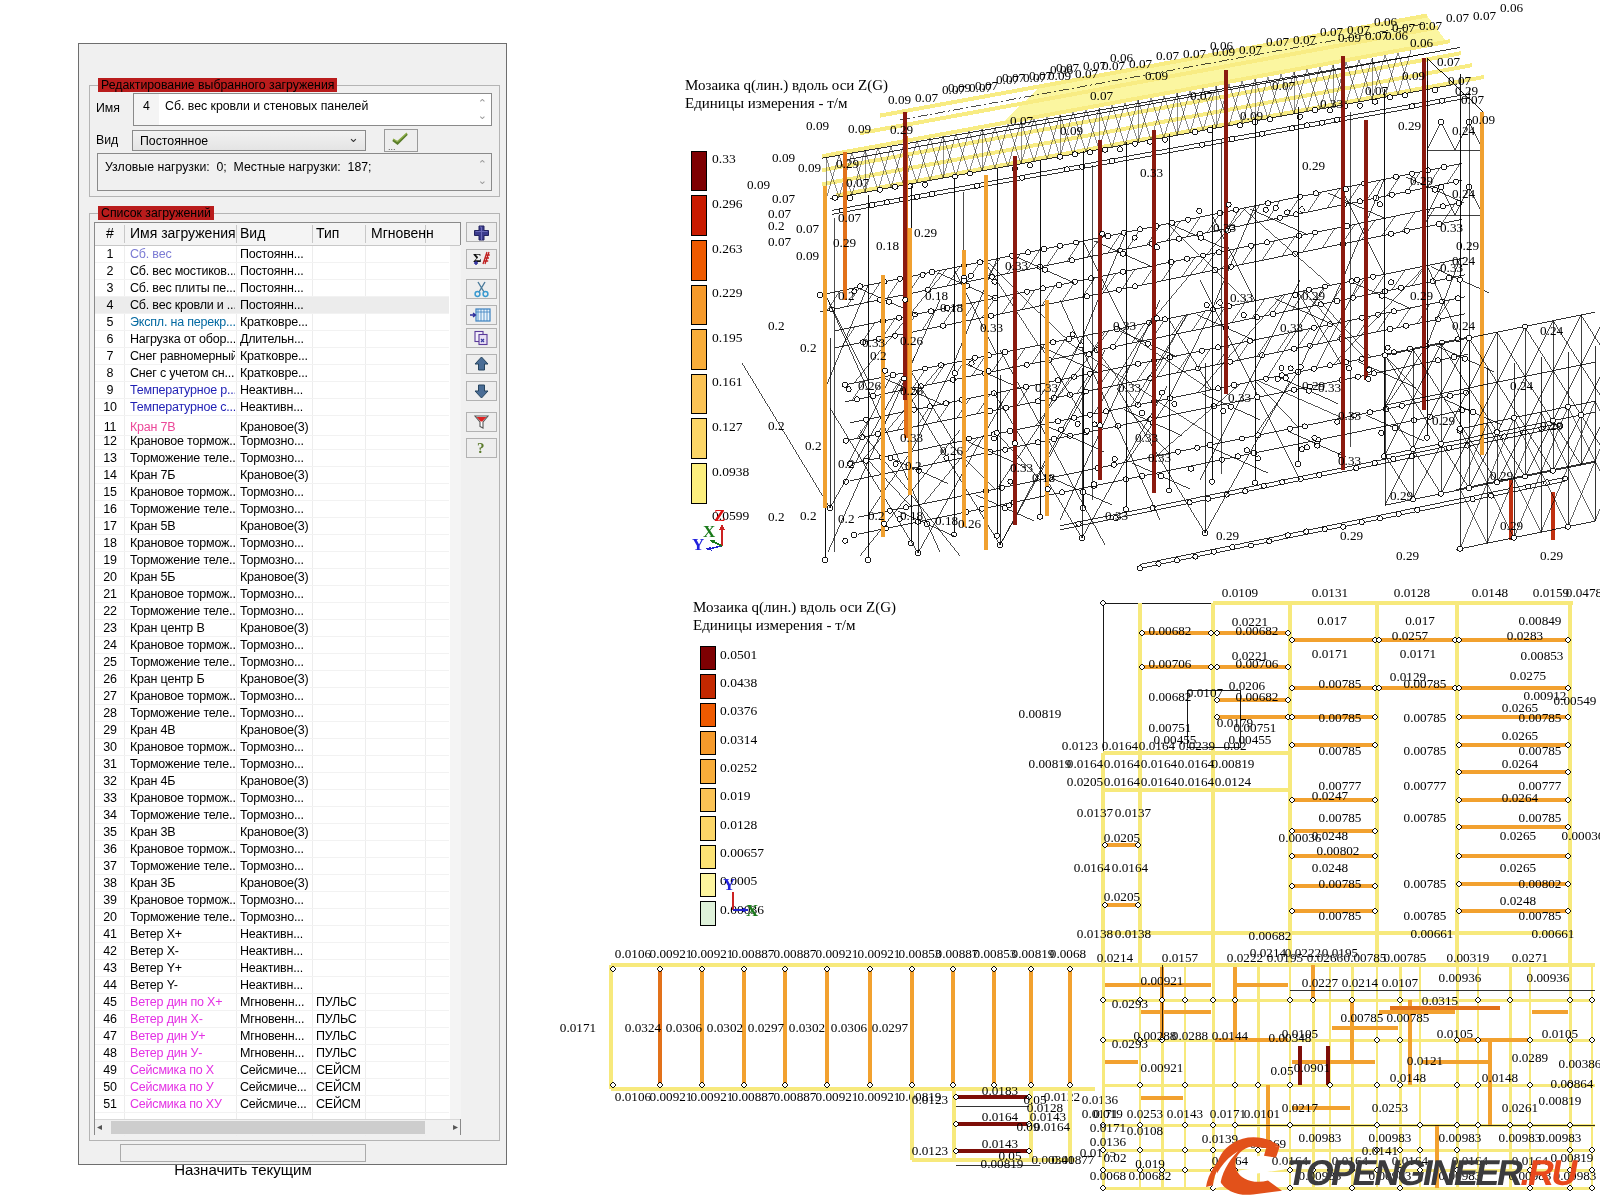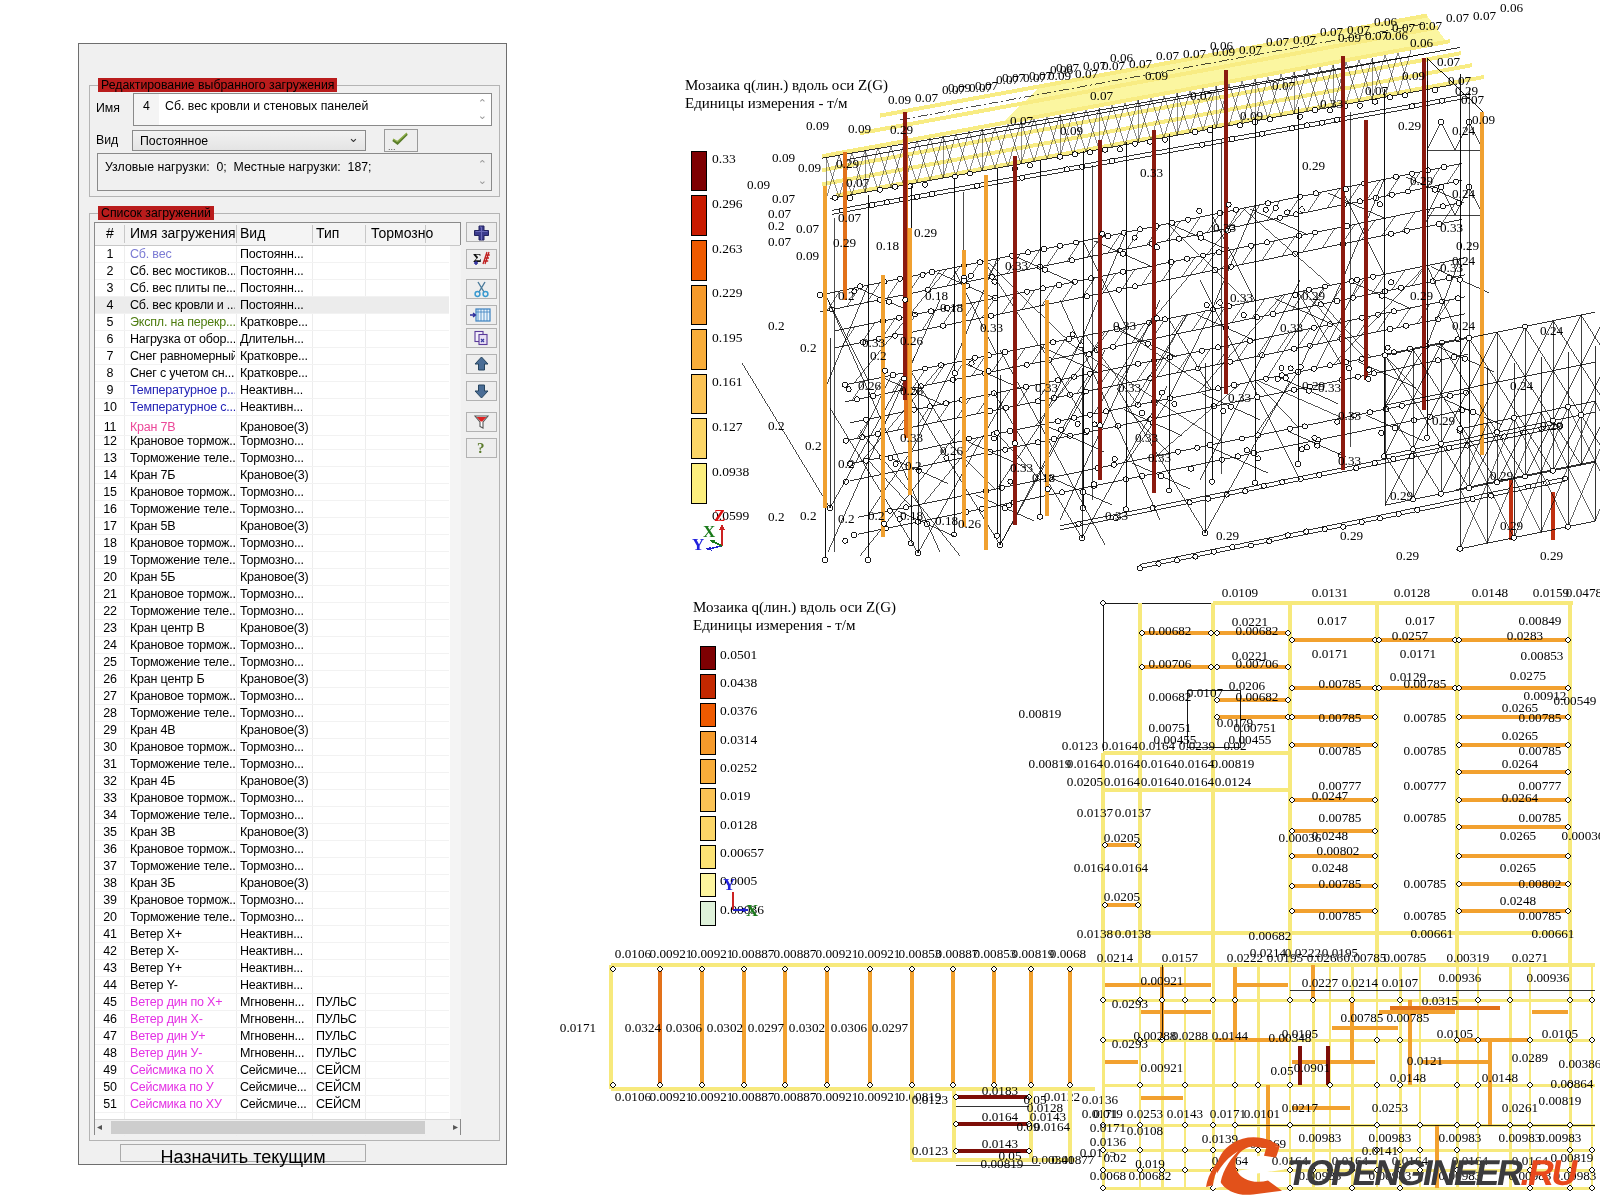--- a/index.html
+++ b/index.html
@@ -27,21 +27,21 @@
 .cname{position:absolute;left:35px;width:105px;overflow:hidden;white-space:nowrap;}
 .cvid{position:absolute;left:145px;width:74px;overflow:hidden;white-space:nowrap;}
 .ctip{position:absolute;left:221px;width:48px;}
 .cform{position:absolute;left:276px;}
 .vsep{position:absolute;top:0;width:1px;height:891px;background:#ededed;}
 .vseph{position:absolute;top:2px;width:1px;height:18px;background:#c8c8c8;}
 #vscroll{position:absolute;left:355px;top:22px;width:11px;height:874px;background:#f4f4f4;}
 #hscroll{position:absolute;left:0;top:896px;width:365px;height:15px;background:#f0f0f0;border-top:1px solid #d8d8d8;}
 #hscroll .arr{position:absolute;top:1px;font-size:10px;color:#555;}
 #hthumb{position:absolute;left:16px;top:1px;width:314px;height:13px;background:#cdcdcd;}
-#assignbtn{position:absolute;left:41px;top:1100px;width:246px;height:18px;border:1px solid #ababab;background:#f0f0f0;text-align:center;font-size:18px;padding-top:2px;box-sizing:border-box;}
+#assignbtn{position:absolute;left:41px;top:1100px;width:246px;height:18px;border:1px solid #ababab;background:#f0f0f0;text-align:center;font-size:15px;padding-top:16px;box-sizing:border-box;}
 .sbtn{position:absolute;left:387px;width:29px;height:18px;border:1px solid #b2b2b2;background:#eee;}
 .sbtn svg{display:block;margin:0 auto;}
 
 </style></head>
 <body>
 <svg id="scene" width="1600" height="1200" viewBox="0 0 1600 1200" shape-rendering="crispEdges" style="position:absolute;left:0;top:0">
 <text x="685.0" y="90.0" font-family="Liberation Serif, serif" font-size="15" fill="#000" text-anchor="start">Мозаика q(лин.) вдоль оси  Z(G)</text>
 <text x="685.0" y="108.0" font-family="Liberation Serif, serif" font-size="15" fill="#000" text-anchor="start">Единицы измерения - т/м</text>
 <rect x="691.0" y="151.3" width="15.5" height="39.6" fill="#7E0002" stroke="#000" stroke-width="1"></rect>
 <rect x="691.0" y="195.9" width="15.5" height="39.6" fill="#C81A00" stroke="#000" stroke-width="1"></rect>
@@ -1782,21 +1782,21 @@
     <div id="lhead">
         <div class="vseph" style="left:29px;"></div>
         <div class="vseph" style="left:141px;"></div>
         <div class="vseph" style="left:217px;"></div>
         <div class="vseph" style="left:270px;"></div>
         <div class="vseph" style="left:330px;"></div>
       <span class="cn hd">#</span>
         <span class="cname hd">Имя загружения</span>
         <span class="cvid hd">Вид</span>
         <span class="ctip hd">Тип</span>
-        <span class="cform hd">Тормозно</span>
+        <span class="cform hd">Мгновенн</span>
     </div>
     <div class="lrow" style="top:22.5px;">
         <span class="cn">1</span>
         <span class="cname" style="color:#7b7bd4">Сб. вес</span>
         <span class="cvid">Постоянн...</span>
         <span class="ctip"></span>
       </div>
 <div class="lrow" style="top:39.5px;">
         <span class="cn">2</span>
         <span class="cname" style="color:#000">Сб. вес мостиков...</span>
@@ -1810,21 +1810,21 @@
         <span class="ctip"></span>
       </div>
 <div class="lrow" style="top:73.5px;background:#ececec;">
         <span class="cn">4</span>
         <span class="cname" style="color:#000">Сб. вес кровли и ...</span>
         <span class="cvid">Постоянн...</span>
         <span class="ctip"></span>
       </div>
 <div class="lrow" style="top:90.5px;">
         <span class="cn">5</span>
-        <span class="cname" style="color:#4d7c0f">Экспл. на перекр...</span>
+        <span class="cname" style="color:#0369a1">Экспл. на перекр...</span>
         <span class="cvid">Кратковре...</span>
         <span class="ctip"></span>
       </div>
 <div class="lrow" style="top:107.5px;">
         <span class="cn">6</span>
         <span class="cname" style="color:#000">Нагрузка от обор...</span>
         <span class="cvid">Длительн...</span>
         <span class="ctip"></span>
       </div>
 <div class="lrow" style="top:124.5px;">

